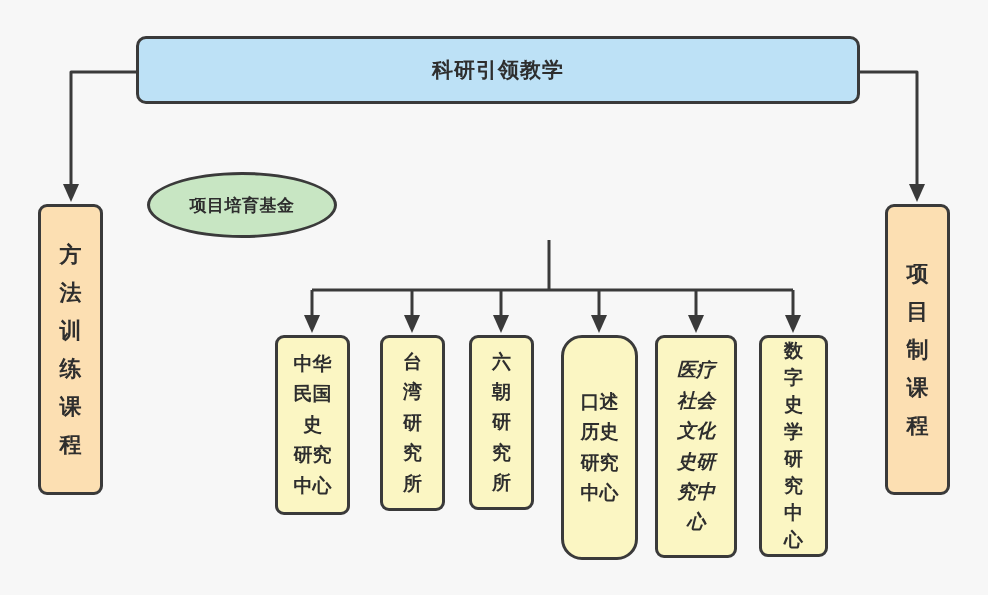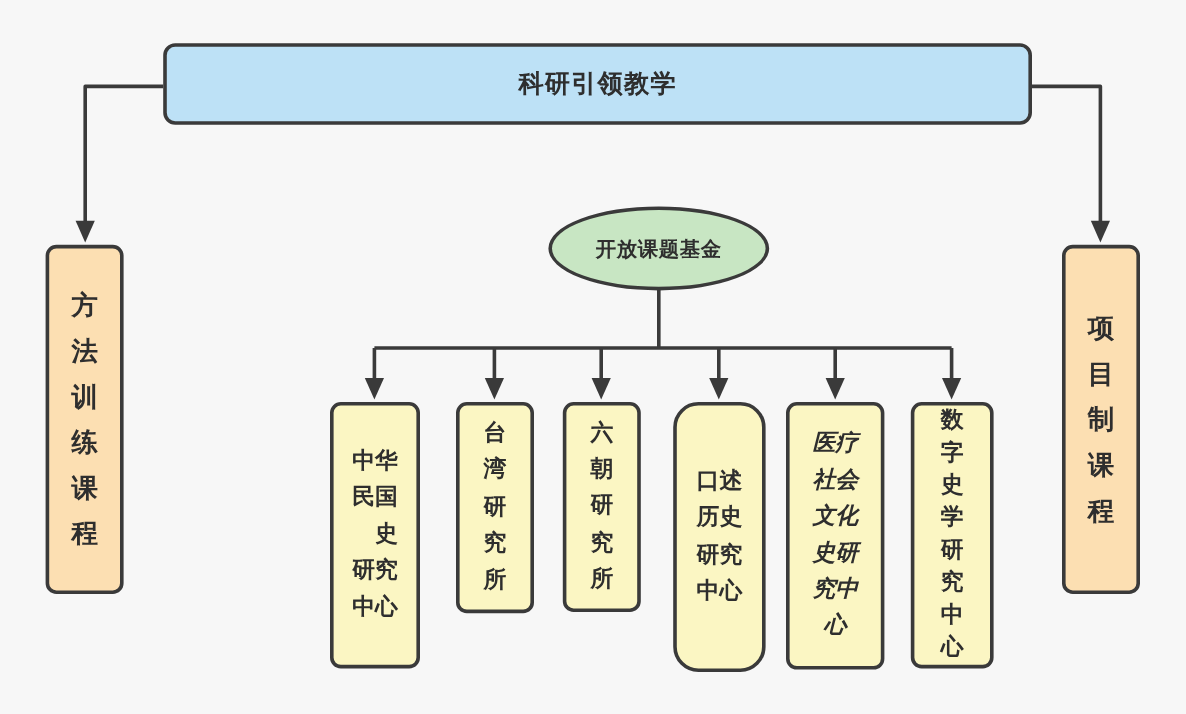--- a/index.html
+++ b/index.html
@@ -35,21 +35,21 @@
   .course-right{left:885px;top:204px;}
   .fund-node{
     border-radius:50%;background:var(--fund-fill);font-size:17px;letter-spacing:0.5px;
   }
   .fund-left{left:147px;top:172px;width:190px;height:66px;}
   .fund-right{left:457px;top:172px;width:184px;height:70px;}
   .center-node{
     border-radius:9px;background:var(--center-fill);
     font-size:19px;line-height:1.6;top:335px;
   }
-  .center-1{left:275px;width:75px;height:222px;text-align:right;}
+  .center-1{left:275px;width:75px;height:180px;}
   .center-2{left:380px;width:65px;height:176px;}
   .center-3{left:469px;width:65px;height:175px;}
   .center-4{left:561px;width:77px;height:225px;border-radius:21px;}
   .center-5{left:655px;width:82px;height:223px;font-style:italic;}
   .center-6{left:759px;width:69px;height:222px;line-height:1.42;}
 </style>
 </head>
 <body>
 
 <div class="canvas">
@@ -111,22 +111,22 @@
 程</span>
   </div>
   <div class="node course-node course-right">
     <span class="label">项
 目
 制
 课
 程</span>
   </div>
 
-  <div class="node fund-node fund-right">
-    <span class="label">开放课题基金</span>
+  <div class="node fund-node fund-left">
+    <span class="label">项目培育基金</span>
   </div>
 
   <div class="node center-node center-1">
     <span class="label">中华
 民国
 史
 研究
 中心</span>
   </div>
   <div class="node center-node center-2">

